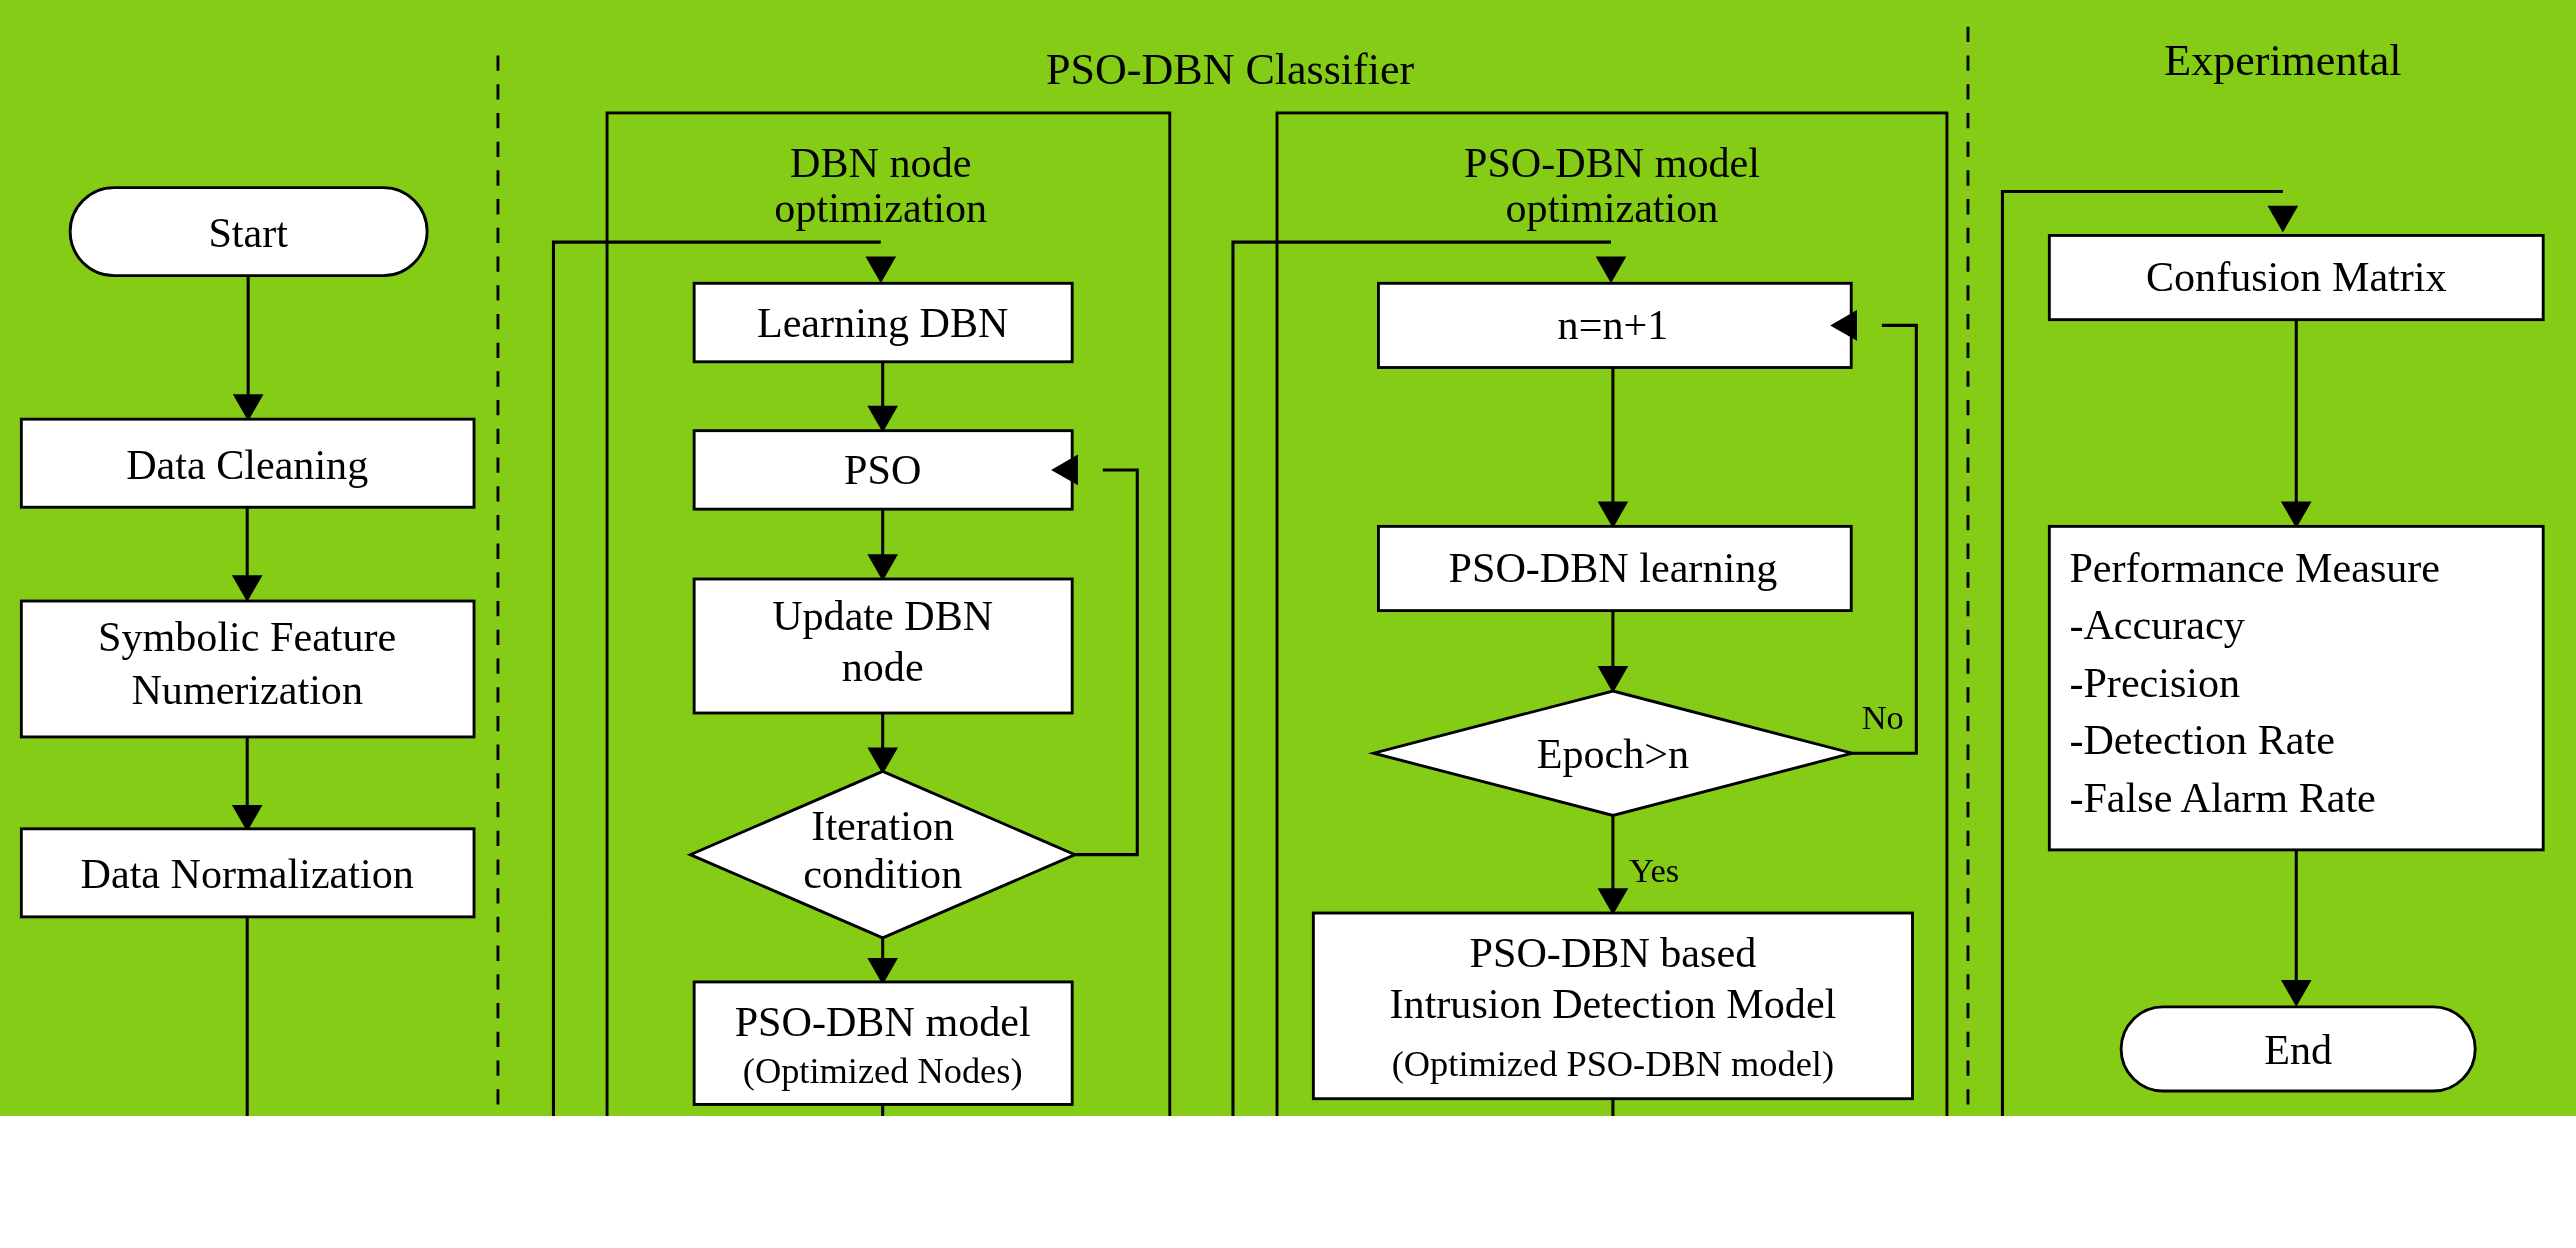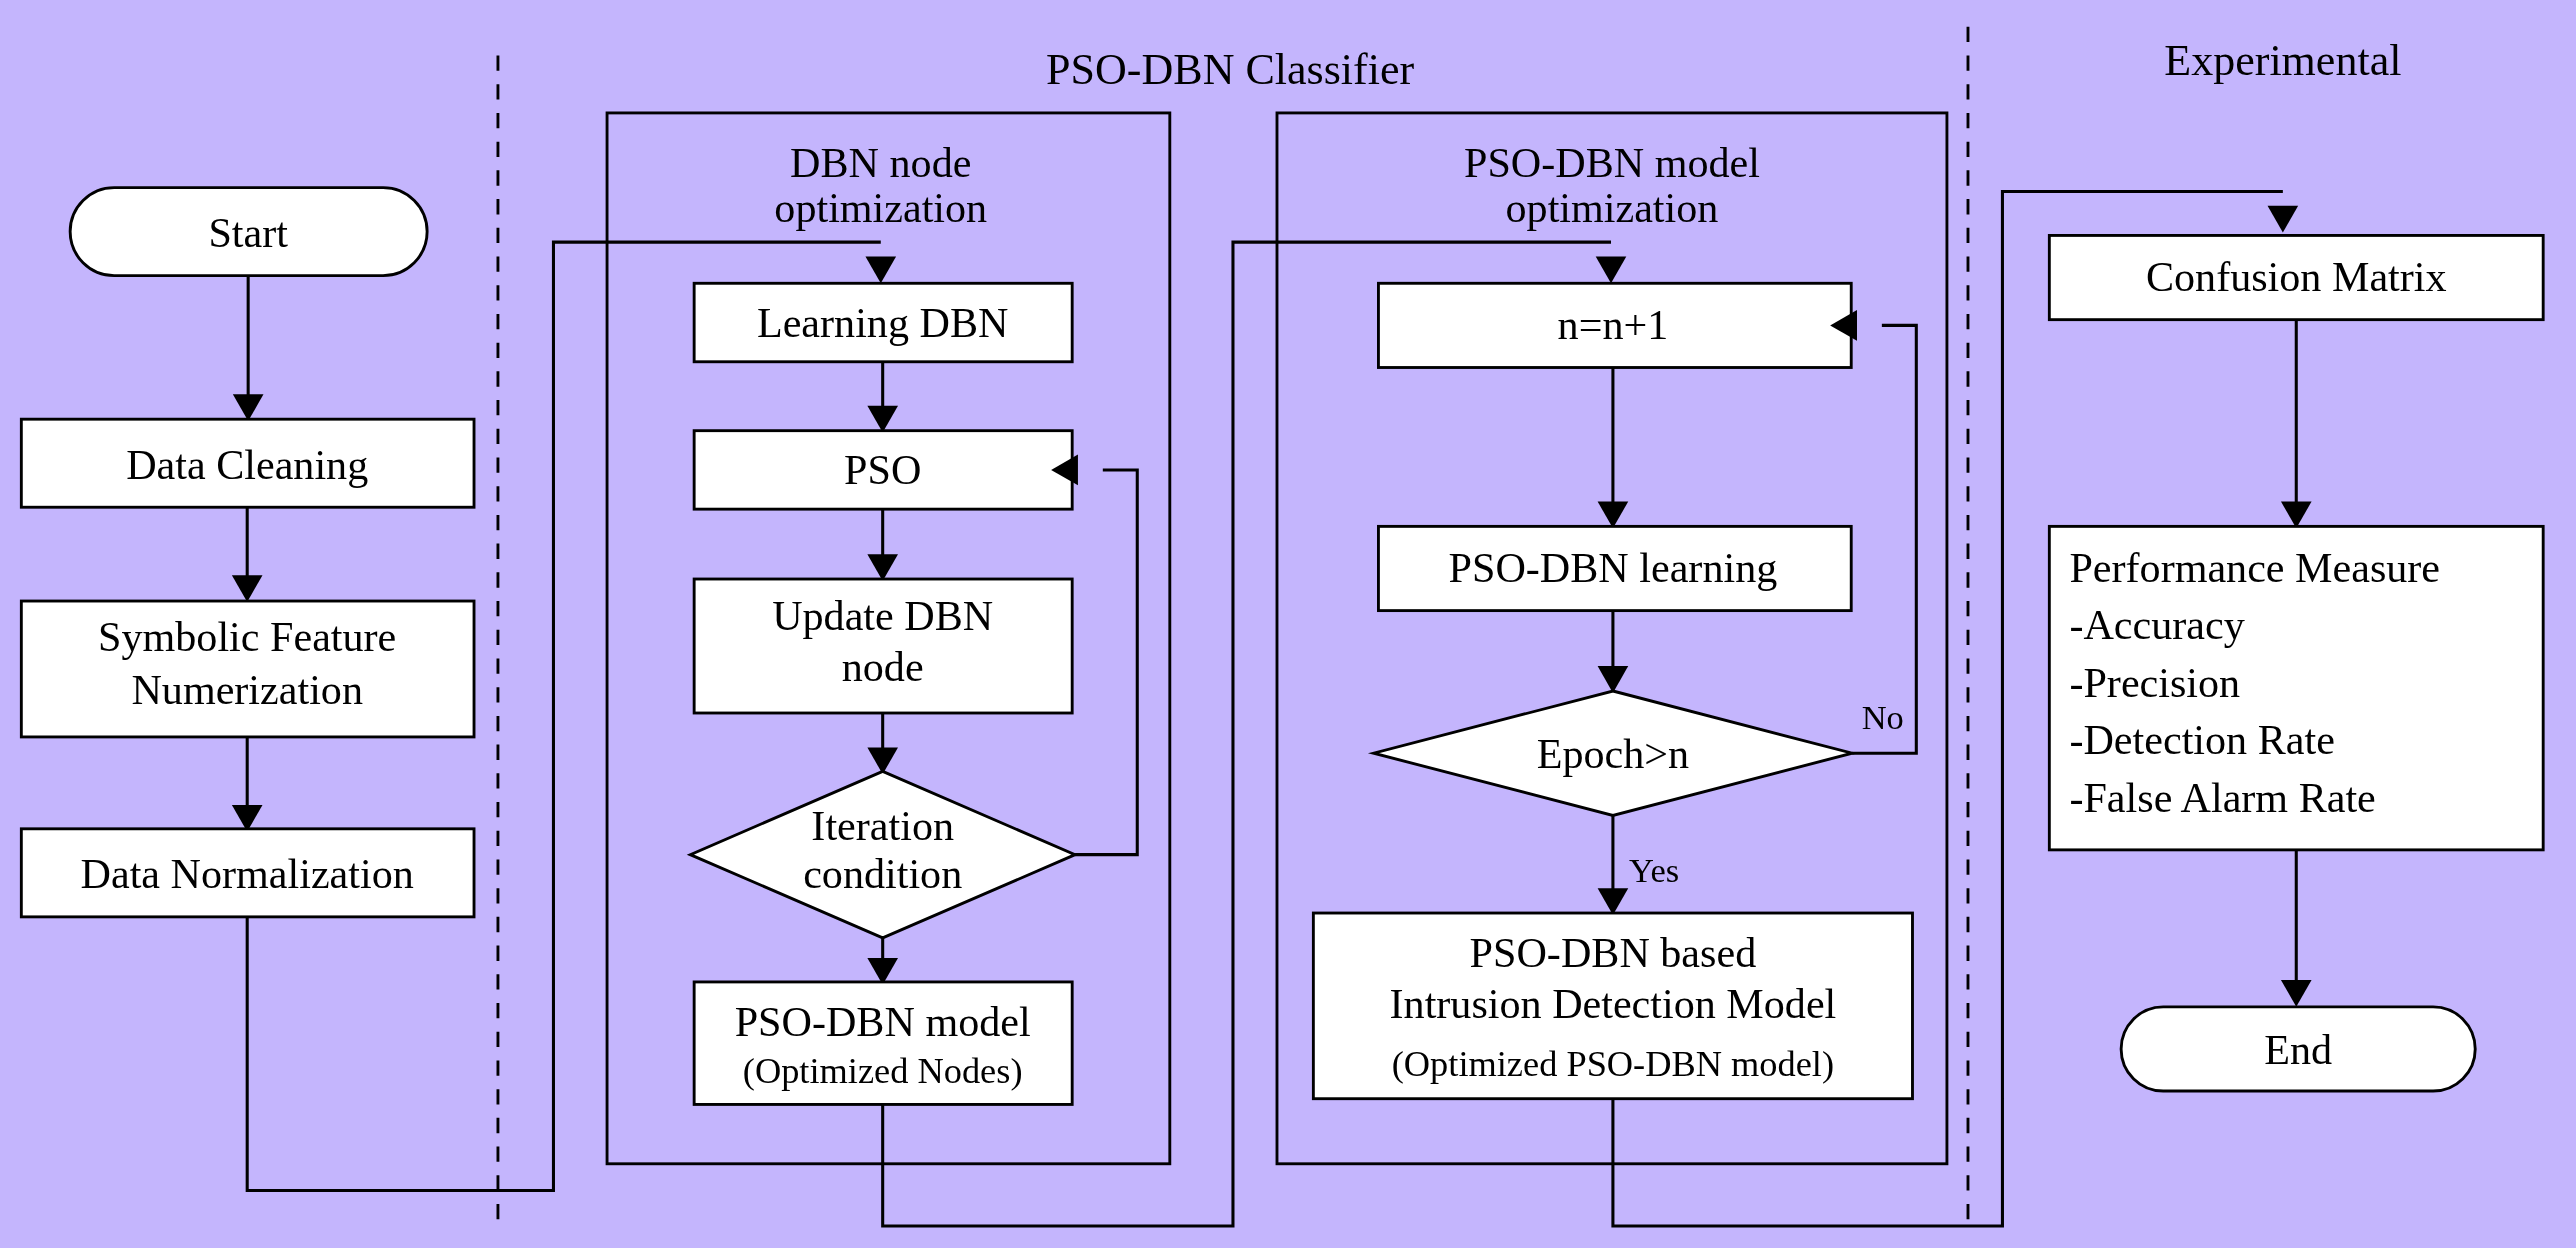--- a/index.html
+++ b/index.html
@@ -1,20 +1,20 @@
 <!DOCTYPE html>
 <html><head>
 <meta charset="utf-8">
 <style>
   html,body{margin:0;padding:0;background:#ffffff;}
   #stage{
     position:relative;
     width:2576px;
-    height:1248px;
-    background:#c4b5fd;
+    height:1116px;
+    background:#84cc16;
     font-family:"Liberation Serif", serif;
     overflow:hidden;
   }
   svg#diagram{position:absolute;left:0;top:0;width:2576px;height:1248px;}
   .shape{fill:#ffffff;stroke:#000000;stroke-width:3;}
   .thin{fill:none;stroke:#000000;stroke-width:3;}
   .conn{fill:none;stroke:#000000;stroke-width:3.2;}
   .dash{fill:none;stroke:#000000;stroke-width:3;stroke-dasharray:16 14;}
   .arrowhead{fill:#000000;stroke:none;}
   text{font-family:"Liberation Serif", serif;fill:#000000;}

